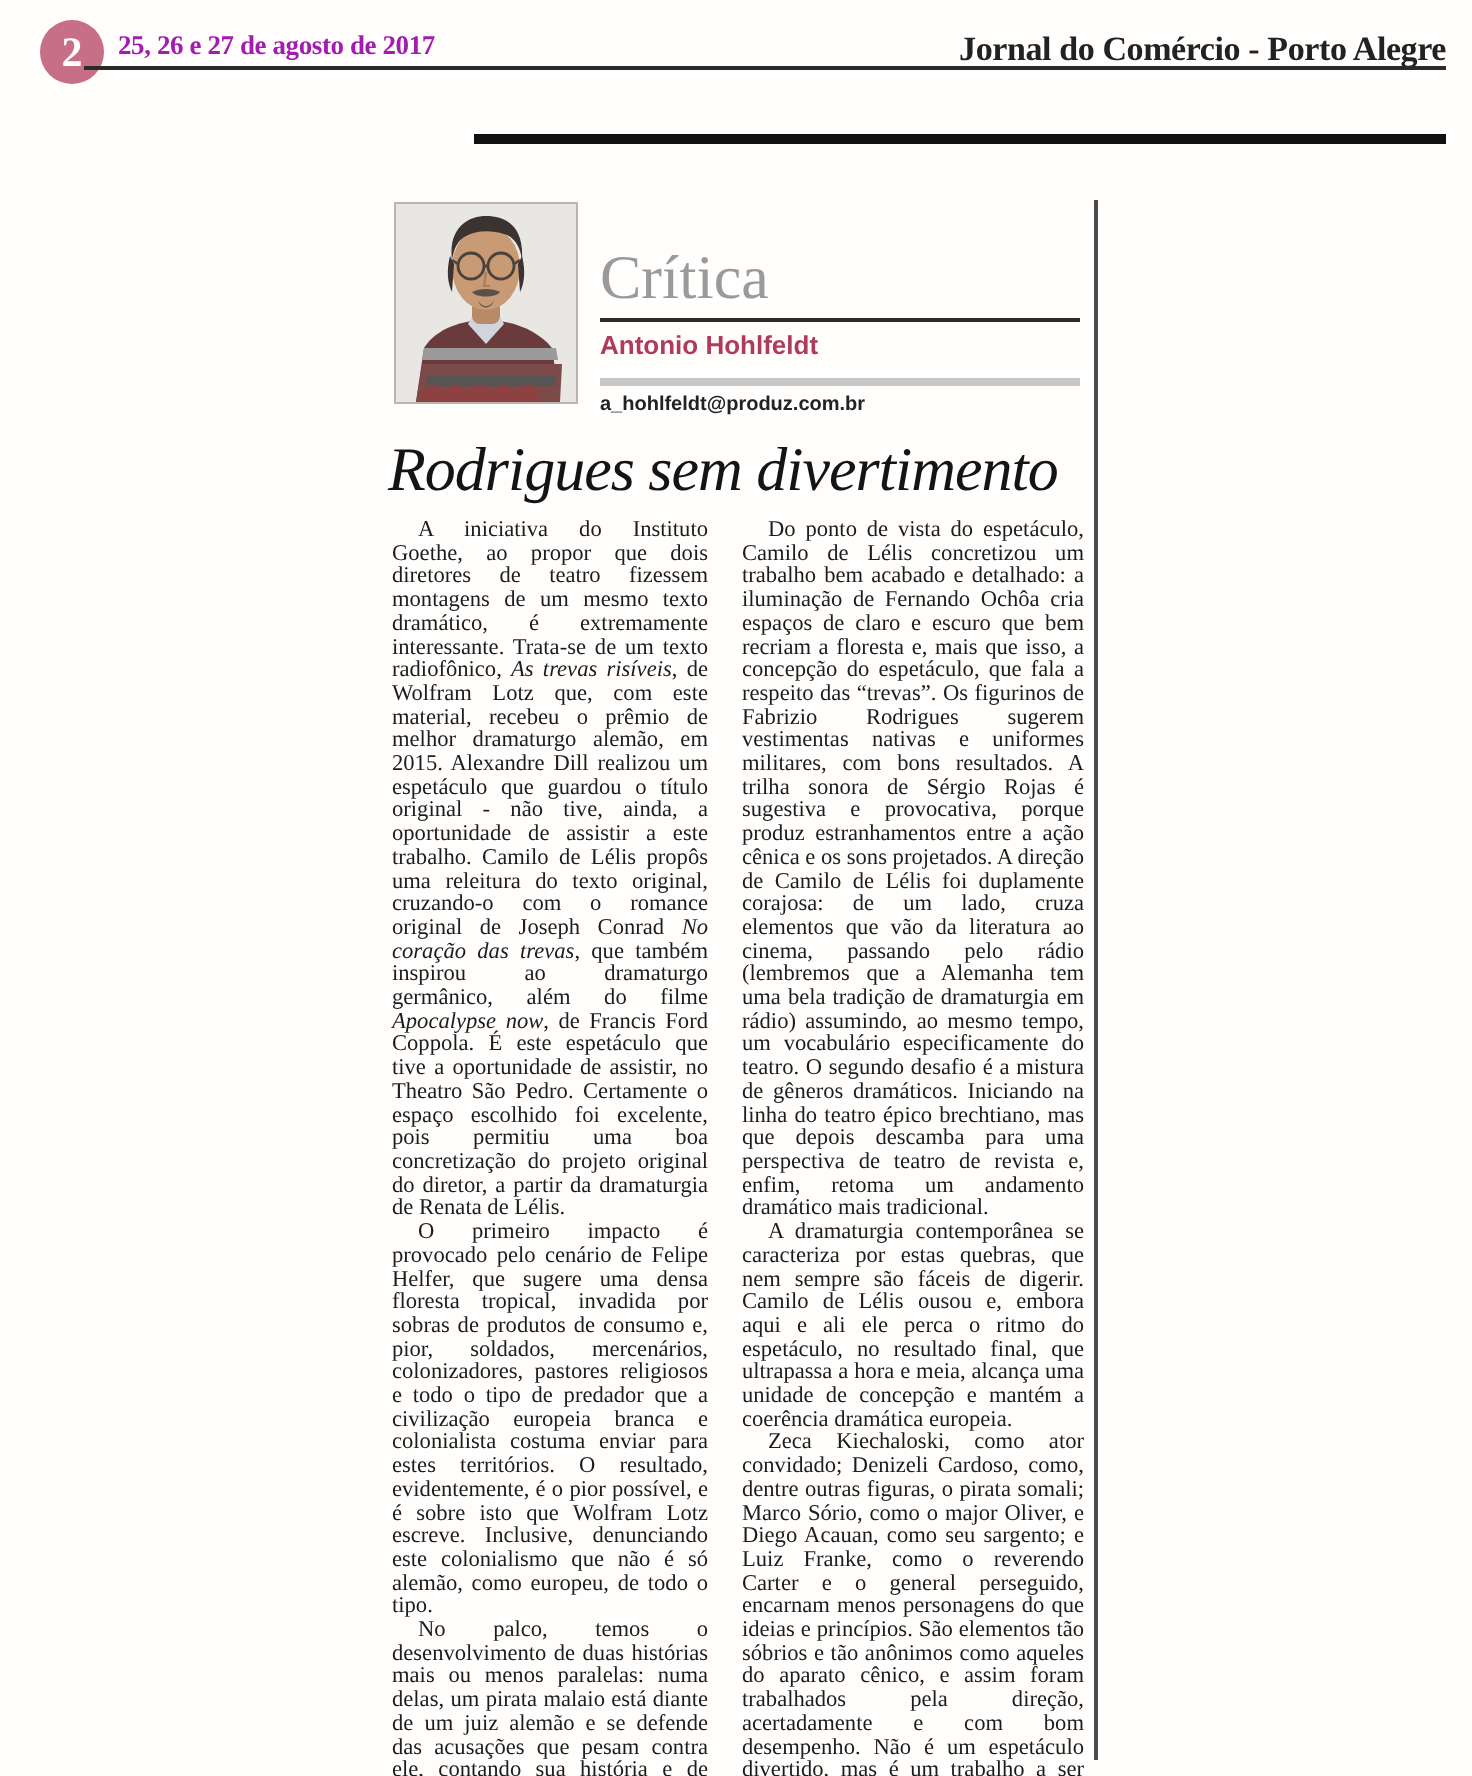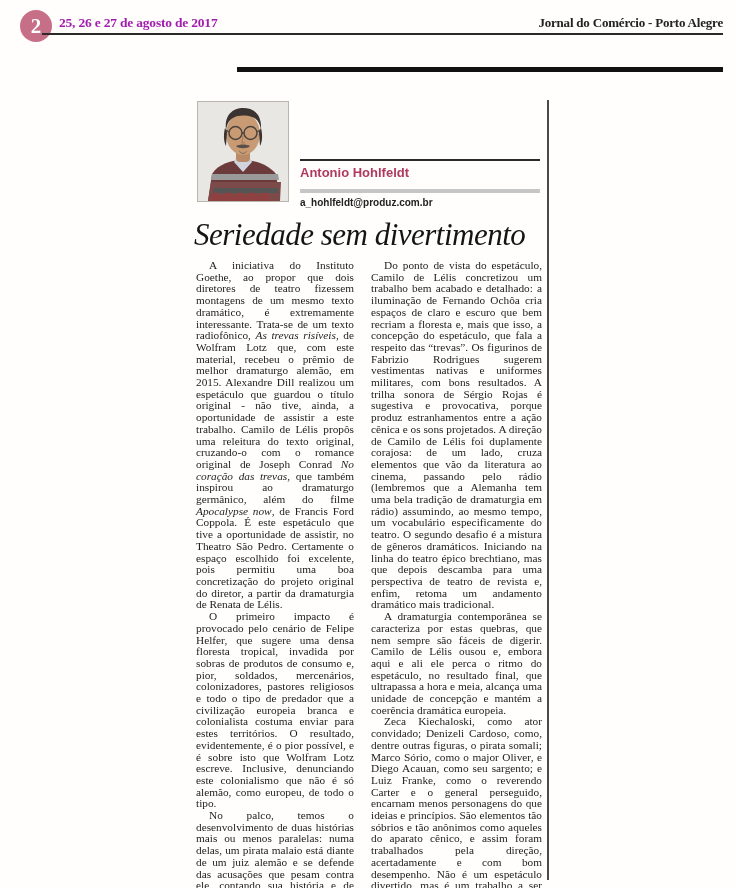--- a/index.html
+++ b/index.html
@@ -11,21 +11,21 @@
   .page-badge{
     position:absolute;left:20px;top:10px;width:32px;height:32px;border-radius:50%;
     background:#c76f87;color:#fff;display:flex;align-items:center;justify-content:center;
     font-family:"Liberation Serif", serif;font-weight:bold;font-size:21px;
   }
   .header-date{
     position:absolute;left:59px;top:15px;font-weight:bold;font-size:13.5px;
     letter-spacing:-0.2px;color:#a21caf;
   }
   .header-journal{
-    position:absolute;right:13px;top:15px;font-weight:bold;font-size:13px;
+    position:absolute;right:13px;top:15px;font-weight:bold;font-size:17px;
     letter-spacing:-0.2px;color:#222;
   }
   .header-rule{
     position:absolute;left:42px;top:33px;width:681px;height:2px;background:#2a2a2a;
   }
   .section-title{
     position:absolute;left:21px;top:42px;margin:0;
     font-family:"Liberation Sans", sans-serif;font-weight:bold;font-size:36px;
     letter-spacing:-0.5px;color:#f0c24f;
   }
@@ -115,26 +115,27 @@
       <circle cx="52.5" cy="31" r="6.5" fill="none" stroke="#4a423c" stroke-width="1.4"></circle>
       <path d="M44 31 L46 31" stroke="#4a423c" stroke-width="1.4"></path>
       <path d="M31 30 L28 28 M59 30 L62 28" stroke="#4a423c" stroke-width="1.2"></path>
 
       <path d="M45 34 L44 41 L47 41" fill="none" stroke="#a87c58" stroke-width="1.1"></path>
 
       <path d="M38 44 C42 42 48 42 52 44 C50 47 40 47 38 44 Z" fill="#5a5049"></path>
       <path d="M41 48 C43 52 47 52 49 48 C48 53 42 53 41 48 Z" fill="#6a5f56"></path>
     </svg>
   </div>
+  <h2 class="critic-label">Crítica</h2>
   <div class="critic-rule-thin"></div>
   <h3 class="critic-author">Antonio Hohlfeldt</h3>
   <div class="critic-rule-gray"></div>
   <div class="critic-email">a_hohlfeldt@produz.com.br</div>
 
-  <h1 class="headline">Seriedade sem divertimento</h1>
+  <h1 class="headline">Rodrigues sem divertimento</h1>
 
   <div class="article-body">
     <div class="article-col col-1">
       <p class="indent"><span>A iniciativa do Instituto Goethe, ao propor que dois diretores de teatro fizessem montagens de um mesmo texto dramático, é extremamente interessante. Trata-se de um texto radiofônico, </span><span class="it">As trevas risíveis</span><span>, de Wolfram Lotz que, com este material, recebeu o prêmio de melhor dramaturgo alemão, em 2015. Alexandre Dill realizou um espetáculo que guardou o título original - não tive, ainda, a oportunidade de assistir a este trabalho. Camilo de Lélis propôs uma releitura do texto original, cruzando-o com o romance original de Joseph Conrad </span><span class="it">No coração das trevas</span><span>, que também inspirou ao dramaturgo germânico, além do filme </span><span class="it">Apocalypse now</span><span>, de Francis Ford Coppola. É este espetáculo que tive a oportunidade de assistir, no Theatro São Pedro. Certamente o espaço escolhido foi excelente, pois permitiu uma boa concretização do projeto original do diretor, a partir da dramaturgia de Renata de Lélis.</span></p>
       <p class="indent">O primeiro impacto é provocado pelo cenário de Felipe Helfer, que sugere uma densa floresta tropical, invadida por sobras de produtos de consumo e, pior, soldados, mercenários, colonizadores, pastores religiosos e todo o tipo de predador que a civilização europeia branca e colonialista costuma enviar para estes territórios. O resultado, evidentemente, é o pior possível, e é sobre isto que Wolfram Lotz escreve. Inclusive, denunciando este colonialismo que não é só alemão, como europeu, de todo o tipo.</p>
       <p class="indent">No palco, temos o desenvolvimento de duas histórias mais ou menos paralelas: numa delas, um pirata malaio está diante de um juiz alemão e se defende das acusações que pesam contra ele, contando sua história e de como ele aderiu à pirataria. Do outro, um militar alemão adentra a floresta, acompanhado de um único soldado, com a missão de eliminar um ex-companheiro considerado traidor. Do ponto de vista do enredo, não se pode dizer que os percursos se cruzem; mas para o espectador, os dois temas acabam se encontrando porque, no horizonte do</p>
     </div>
     <div class="article-col col-2">
       <p class="indent">Do ponto de vista do espetáculo, Camilo de Lélis concretizou um trabalho bem acabado e detalhado: a iluminação de Fernando Ochôa cria espaços de claro e escuro que bem recriam a floresta e, mais que isso, a concepção do espetáculo, que fala a respeito das “trevas”. Os figurinos de Fabrizio Rodrigues sugerem vestimentas nativas e uniformes militares, com bons resultados. A trilha sonora de Sérgio Rojas é sugestiva e provocativa, porque produz estranhamentos entre a ação cênica e os sons projetados. A direção de Camilo de Lélis foi duplamente corajosa: de um lado, cruza elementos que vão da literatura ao cinema, passando pelo rádio (lembremos que a Alemanha tem uma bela tradição de dramaturgia em rádio) assumindo, ao mesmo tempo, um vocabulário especificamente do teatro. O segundo desafio é a mistura de gêneros dramáticos. Iniciando na linha do teatro épico brechtiano, mas que depois descamba para uma perspectiva de teatro de revista e, enfim, retoma um andamento dramático mais tradicional.</p>
       <p class="indent">A dramaturgia contemporânea se caracteriza por estas quebras, que nem sempre são fáceis de digerir. Camilo de Lélis ousou e, embora aqui e ali ele perca o ritmo do espetáculo, no resultado final, que ultrapassa a hora e meia, alcança uma unidade de concepção e mantém a coerência dramática europeia.</p>

